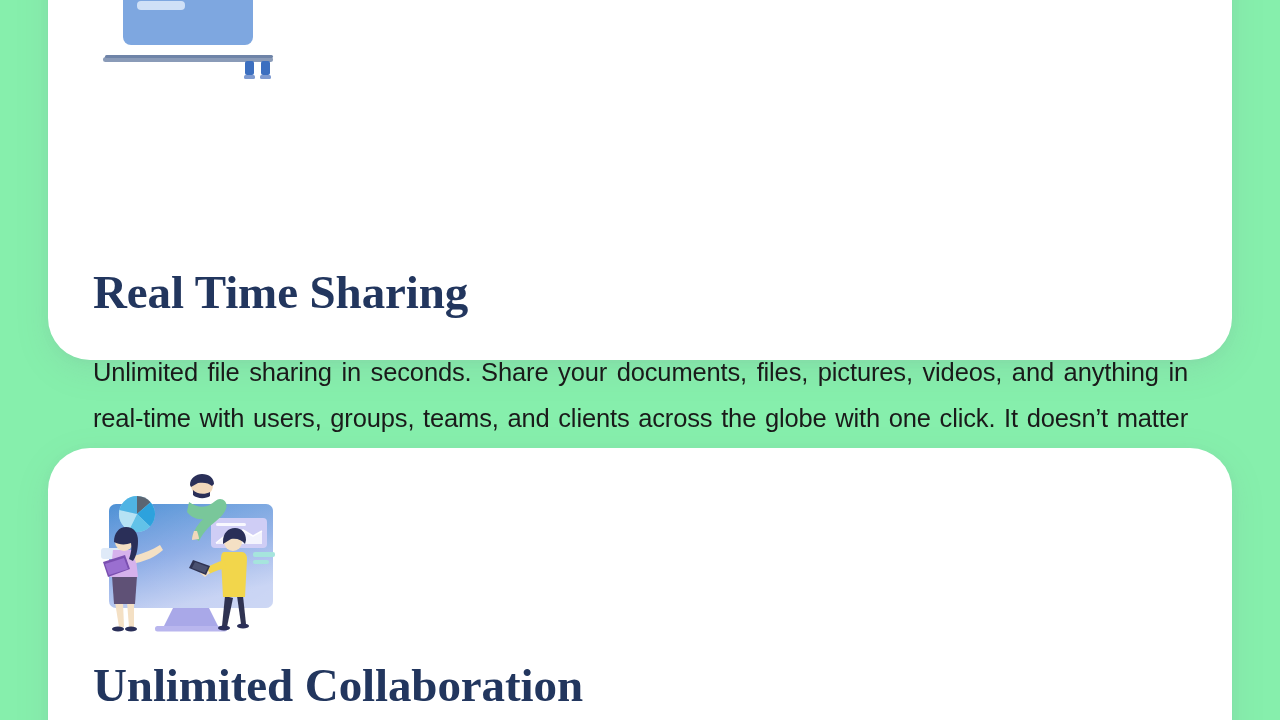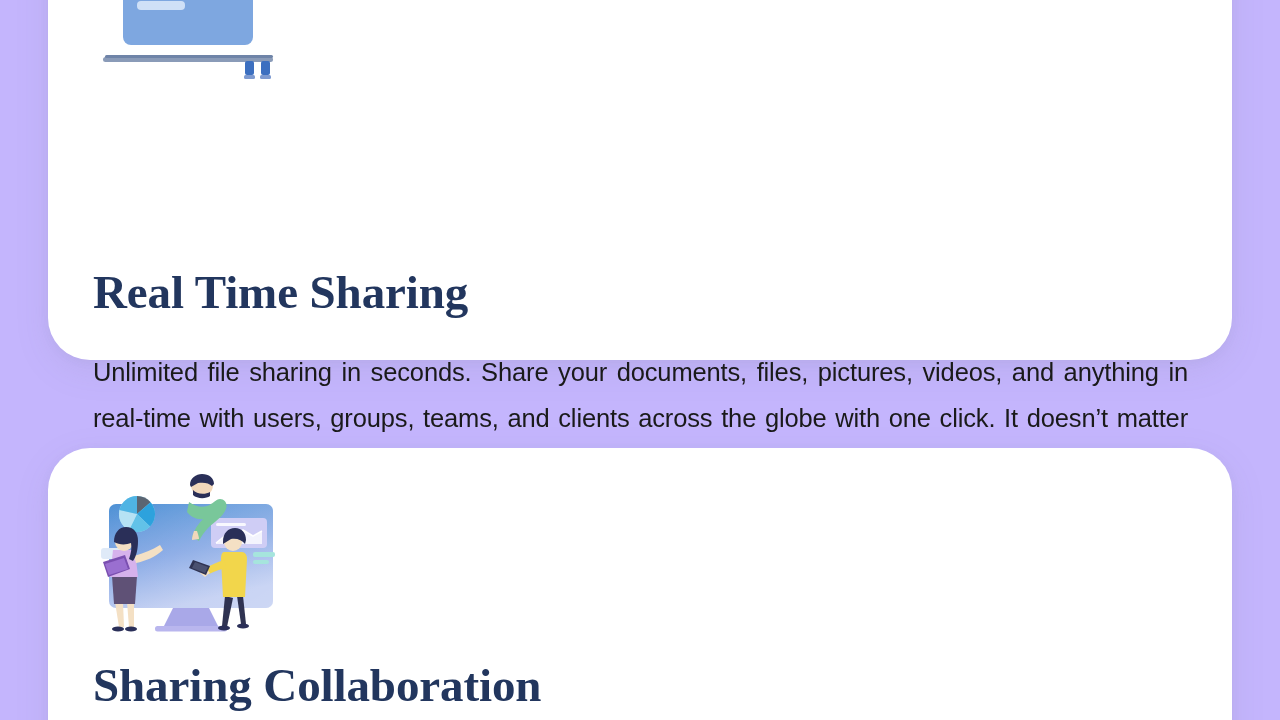--- a/index.html
+++ b/index.html
@@ -7,21 +7,21 @@
   html, body {
     width:1280px; height:720px;
     background:#fdfdfd;
     font-family:"Liberation Sans", sans-serif;
     overflow:hidden;
   }
 
   .page {
     position:relative;
     width:1280px; height:720px;
-    background:#c4b5fd;
+    background:#86efac;
   }
 
   
   .card {
     position:absolute;
     left:48px;
     width:1184px;
     background:#ffffff;
     border-radius:42px;
     box-shadow:0 10px 34px rgba(120,125,145,0.13),
@@ -201,17 +201,17 @@
 
           <path d="M100 84 l17 6 l-4 9 l-17 -7 z" fill="#2f3352"></path>
           <path d="M102 86 l13 5 l-3 6 l-13 -5 z" fill="#4a5170"></path>
 
           <circle cx="140" cy="66" r="9" fill="#f4e0c4"></circle>
           <path d="M130 66 c0 -9 5 -14 12 -14 c7 0 11 5 11 12 l-1 4 c-3 -4 -8 -6 -14 -5 l-8 5 z" fill="#2a2f58"></path>
         </g>
       </svg>
     </div>
 
-    <h2 class="card-title">Sharing Collaboration</h2>
+    <h2 class="card-title">Unlimited Collaboration</h2>
 
   </section>
 
 </div>
 
 </body></html>

